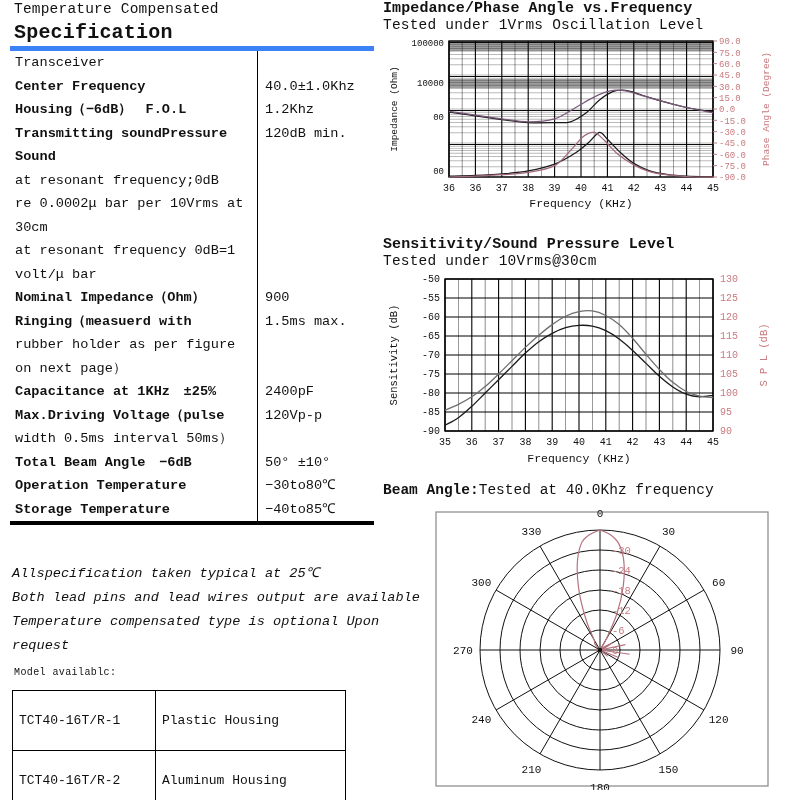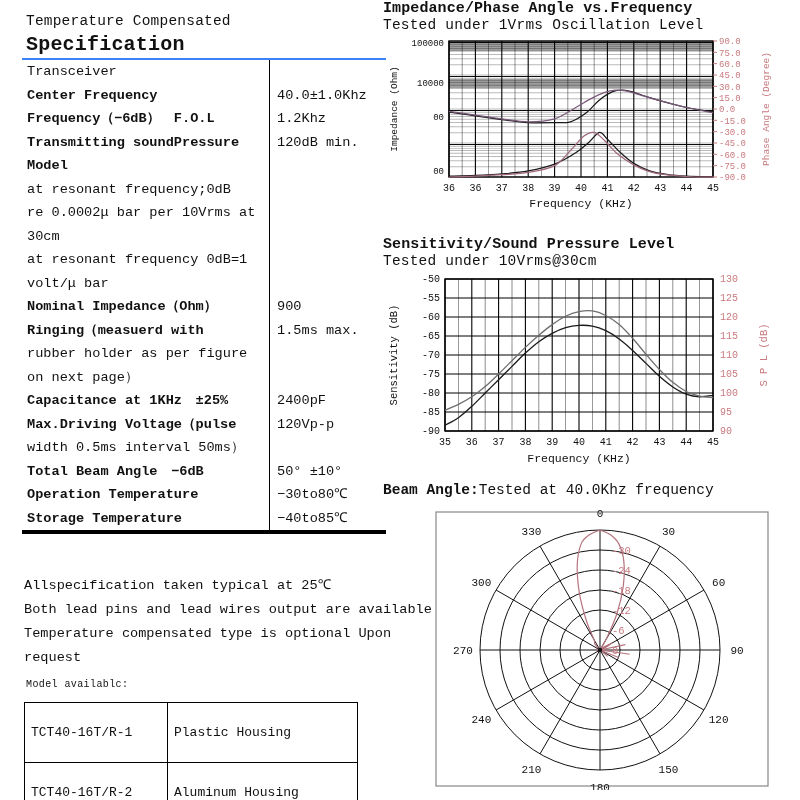--- a/index.html
+++ b/index.html
@@ -7,48 +7,48 @@
     width:800px;height:800px;
     background:#ffffff;
     font-family:"Liberation Mono","DejaVu Sans Mono",monospace;
     color:#111;
     overflow:hidden;
     position:relative;
   }
   .page{position:relative;width:800px;height:800px;}
 
   
-  .left{position:absolute;left:12px;top:0;width:380px;height:716px;margin-top:12px;}
+  .left{position:absolute;left:0;top:0;width:380px;height:716px;}
 
   .hdr-sub{
     position:absolute;left:14px;top:1px;
     font-size:14.5px;letter-spacing:.2px;white-space:nowrap;
   }
   .hdr-main{
     position:absolute;left:14px;top:21px;
     font-size:20px;font-weight:bold;letter-spacing:.2px;white-space:nowrap;
   }
 
   .spec-table{
     position:absolute;left:10px;top:46px;width:364px;
-    border-top:2px solid #3b82f6;border-bottom:4px solid #000;
+    border-top:5px solid #3b82f6;border-bottom:4px solid #000;
   }
   .spec-row{display:flex;align-items:flex-start;}
   .spec-name{
     width:240px;padding:0 2px 0 5px;
     border-right:1px solid #000;
     font-size:13.6px;line-height:23.5px;white-space:nowrap;
   }
   .spec-val{
     flex:1;padding-left:7px;
     font-size:13.6px;line-height:23.5px;white-space:nowrap;
   }
   .b{font-weight:bold;}
 
-  .notes{position:absolute;left:12px;top:562px;width:368px;}
+  .notes{position:absolute;left:12px;top:562px;width:368px;font-style:italic;}
   .note-line{font-size:13.6px;line-height:24px;white-space:nowrap;}
 
   .model-title{
     position:absolute;left:14px;top:667px;
     font-size:10px;letter-spacing:.4px;white-space:nowrap;
   }
   .model-table{
     position:absolute;left:12px;top:690px;width:334px;
     border:1.5px solid #000;border-collapse:collapse;
   }
@@ -85,29 +85,29 @@
     <div class="spec-table" id="spec-table">
         <div class="spec-row">
           <div class="spec-name">Transceiver</div>
           <div class="spec-val"></div>
         </div>
         <div class="spec-row">
           <div class="spec-name b">Center Frequency</div>
           <div class="spec-val">40.0±1.0Khz</div>
         </div>
         <div class="spec-row">
-          <div class="spec-name b">Frequency（−6dB）　F.O.L</div>
+          <div class="spec-name b">Housing（−6dB）　F.O.L</div>
           <div class="spec-val">1.2Khz</div>
         </div>
         <div class="spec-row">
           <div class="spec-name b">Transmitting soundPressure</div>
           <div class="spec-val">120dB min.</div>
         </div>
         <div class="spec-row">
-          <div class="spec-name b">Model</div>
+          <div class="spec-name b">Sound</div>
           <div class="spec-val"></div>
         </div>
         <div class="spec-row">
           <div class="spec-name">at resonant frequency;0dB</div>
           <div class="spec-val"></div>
         </div>
         <div class="spec-row">
           <div class="spec-name">re 0.0002μ bar per 10Vrms at</div>
           <div class="spec-val"></div>
         </div>

